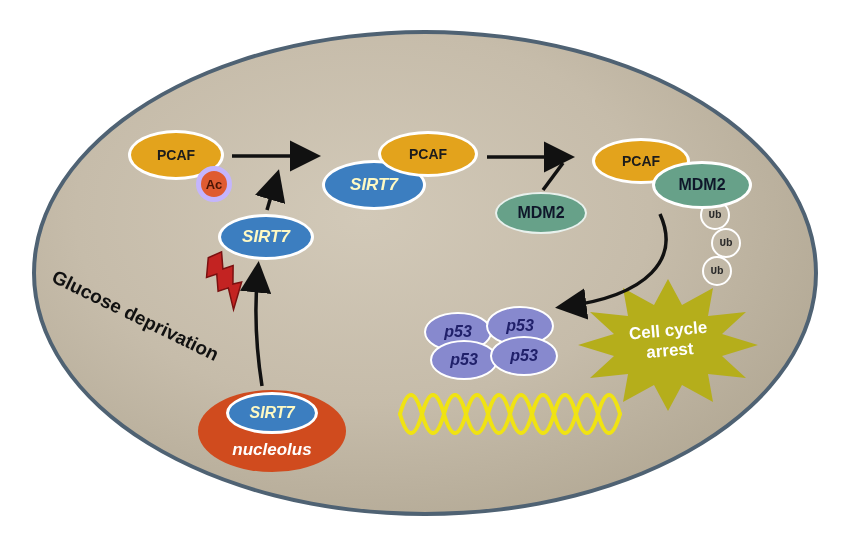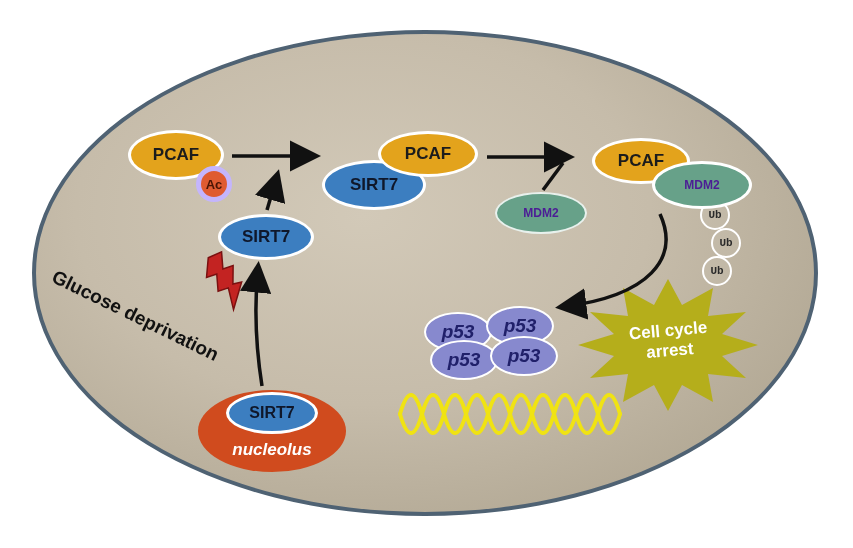--- a/index.html
+++ b/index.html
@@ -16,24 +16,24 @@
     box-sizing:border-box;
   }
   
   svg.overlay{position:absolute;left:0;top:0;width:853px;height:548px;z-index:2;pointer-events:none;}
   
   .node{
     position:absolute;display:flex;align-items:center;justify-content:center;
     border-radius:50%;font-weight:bold;z-index:3;box-sizing:border-box;
     text-align:center;
   }
-  .pcaf{background:#e3a31c;border:3px solid #fff;color:#1c1c1c;font-size:17px;}
-  .sirt7{background:#3c7ec0;border:3px solid #fff;color:#0f172a;font-size:17px;}
-  .mdm2{background:#67a189;border:2px solid rgba(255,255,255,.85);color:#4c1d95;font-size:12px;}
-  .p53{background:#8789ce;border:2.5px solid #fff;color:#20206a;font-size:19px;font-style:italic;text-align:right;}
+  .pcaf{background:#e3a31c;border:3px solid #fff;color:#1c1c1c;font-size:14px;}
+  .sirt7{background:#3c7ec0;border:3px solid #fff;color:#fef9c3;font-size:17px;font-style:italic;}
+  .mdm2{background:#67a189;border:2px solid rgba(255,255,255,.85);color:#0f172a;font-size:16px;}
+  .p53{background:#8789ce;border:2.5px solid #fff;color:#20206a;font-size:16px;font-style:italic;text-align:right;}
   .ub{border:2.5px solid #fff;color:#2b2b2b;font-size:11px;background:rgba(255,255,255,0.06);font-family:Liberation Mono, monospace;}
   .nucleolus{
     background:#d04b1e;color:#ffffff;font-style:italic;font-size:17px;
     align-items:flex-end;padding-bottom:12px;
   }
   
   #pcaf-left   {left:128px;top:130px;width:96px;height:50px;}
   #ac-badge    {left:196px;top:166px;width:36px;height:36px;z-index:4;background:#df5b31;border:5px solid #c4b5fd;color:#4a1505;font-size:13px;}
   #sirt7-mid   {left:218px;top:214px;width:96px;height:46px;}
   #sirt7-cplx  {left:322px;top:160px;width:104px;height:50px;z-index:3;}

